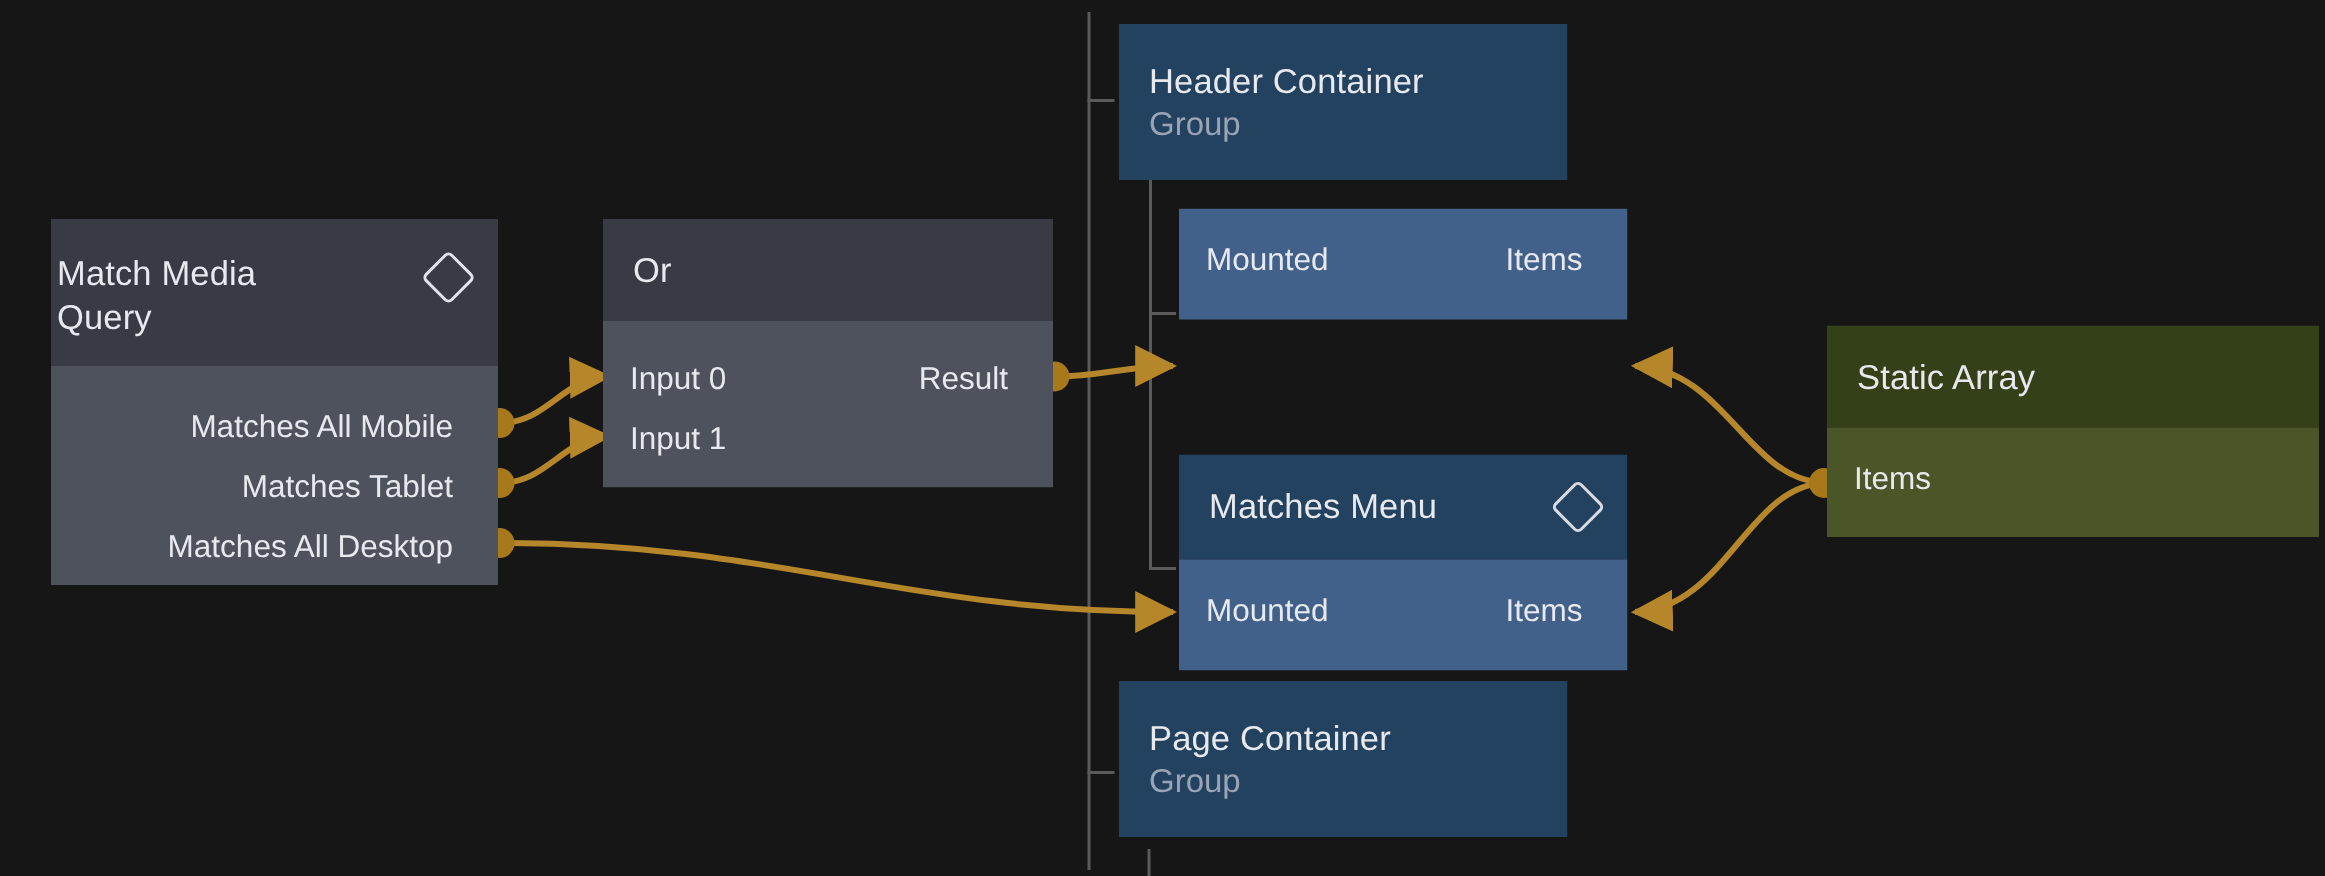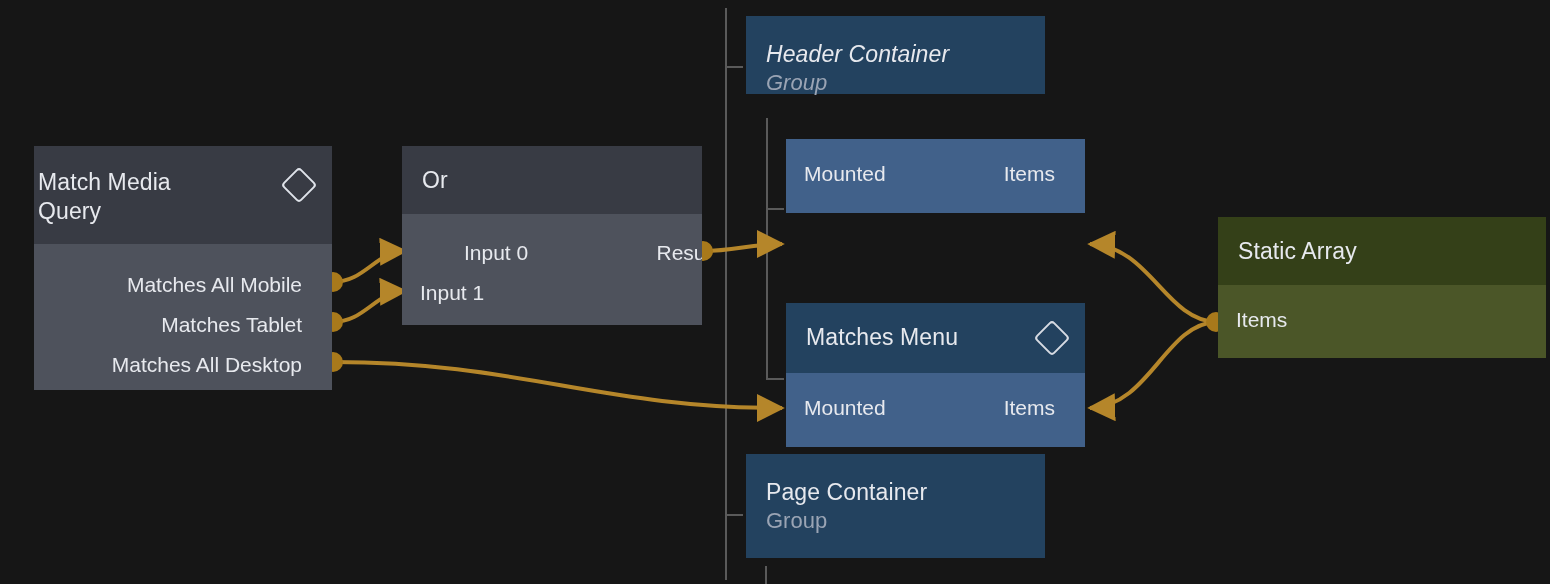--- a/index.html
+++ b/index.html
@@ -165,32 +165,32 @@
         <span class="port-label port-out">Matches All Desktop</span>
       </div>
     </div>
   </div>
 
   <div class="node grey" style="left:402px; top:146px; width:300px; height:179px;">
     <div class="node-header" style="height:68px; padding:20px 20px 0 20px;">
       <div class="node-title">Or</div>
     </div>
     <div class="node-body" style="height:111px;">
-      <div class="port-row" style="top:22px; height:32px;margin-left:44px;">
+      <div class="port-row" style="top:22px; height:32px;">
         <span class="port-label port-in">Input 0</span>
         <span class="port-label port-out">Result</span>
       </div>
       <div class="port-row" style="top:62px; height:32px;">
         <span class="port-label port-in">Input 1</span>
       </div>
     </div>
   </div>
 
   <div class="node group" style="left:746px; top:16px; width:299px; height:104px;">
-    <div class="node-header" style="height:78px; padding:24px 4px 0 20px; display:block;font-style:italic;">
+    <div class="node-header" style="height:104px; padding:24px 4px 0 20px; display:block;">
       <div class="node-title">Header Container</div>
       <div class="node-subtitle">Group</div>
     </div>
   </div>
 
   <div class="node blue" style="left:786px; top:139px; width:299px; height:144px;">
     <div class="node-body" style="height:74px;">
       <div class="port-row" style="top:18px; height:32px;">
         <span class="port-label port-in">Mounted</span>
         <span class="port-label port-out">Items</span>

